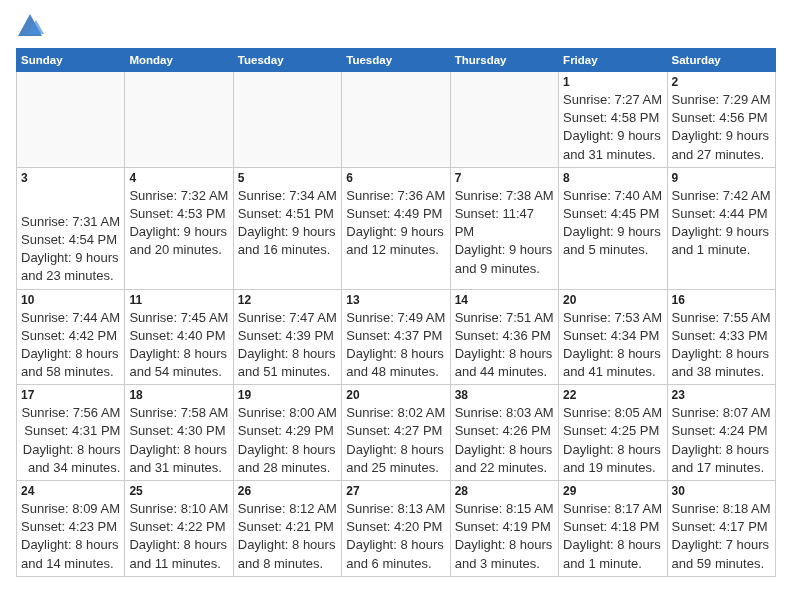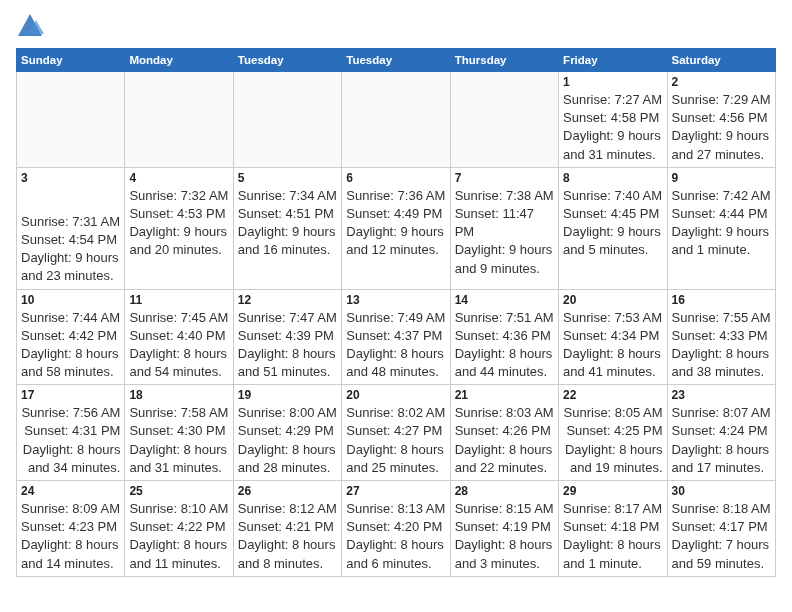--- a/index.html
+++ b/index.html
@@ -255,28 +255,28 @@
 Sunset: 4:29 PM
 Daylight: 8 hours and 28 minutes.</div>
           </td>
           <td>
             <span class="day-number">20</span>
             <div class="day-info" style="white-space: pre-line;">Sunrise: 8:02 AM
 Sunset: 4:27 PM
 Daylight: 8 hours and 25 minutes.</div>
           </td>
           <td>
-            <span class="day-number">21</span>
+            <span class="day-number">38</span>
             <div class="day-info" style="white-space: pre-line;">Sunrise: 8:03 AM
 Sunset: 4:26 PM
 Daylight: 8 hours and 22 minutes.</div>
           </td>
           <td>
             <span class="day-number">22</span>
-            <div class="day-info" style="white-space: pre-line; text-align: right;">Sunrise: 8:05 AM
+            <div class="day-info" style="white-space: pre-line;">Sunrise: 8:05 AM
 Sunset: 4:25 PM
 Daylight: 8 hours and 19 minutes.</div>
           </td>
           <td>
             <span class="day-number">23</span>
             <div class="day-info" style="white-space: pre-line;">Sunrise: 8:07 AM
 Sunset: 4:24 PM
 Daylight: 8 hours and 17 minutes.</div>
           </td>
         </tr>

